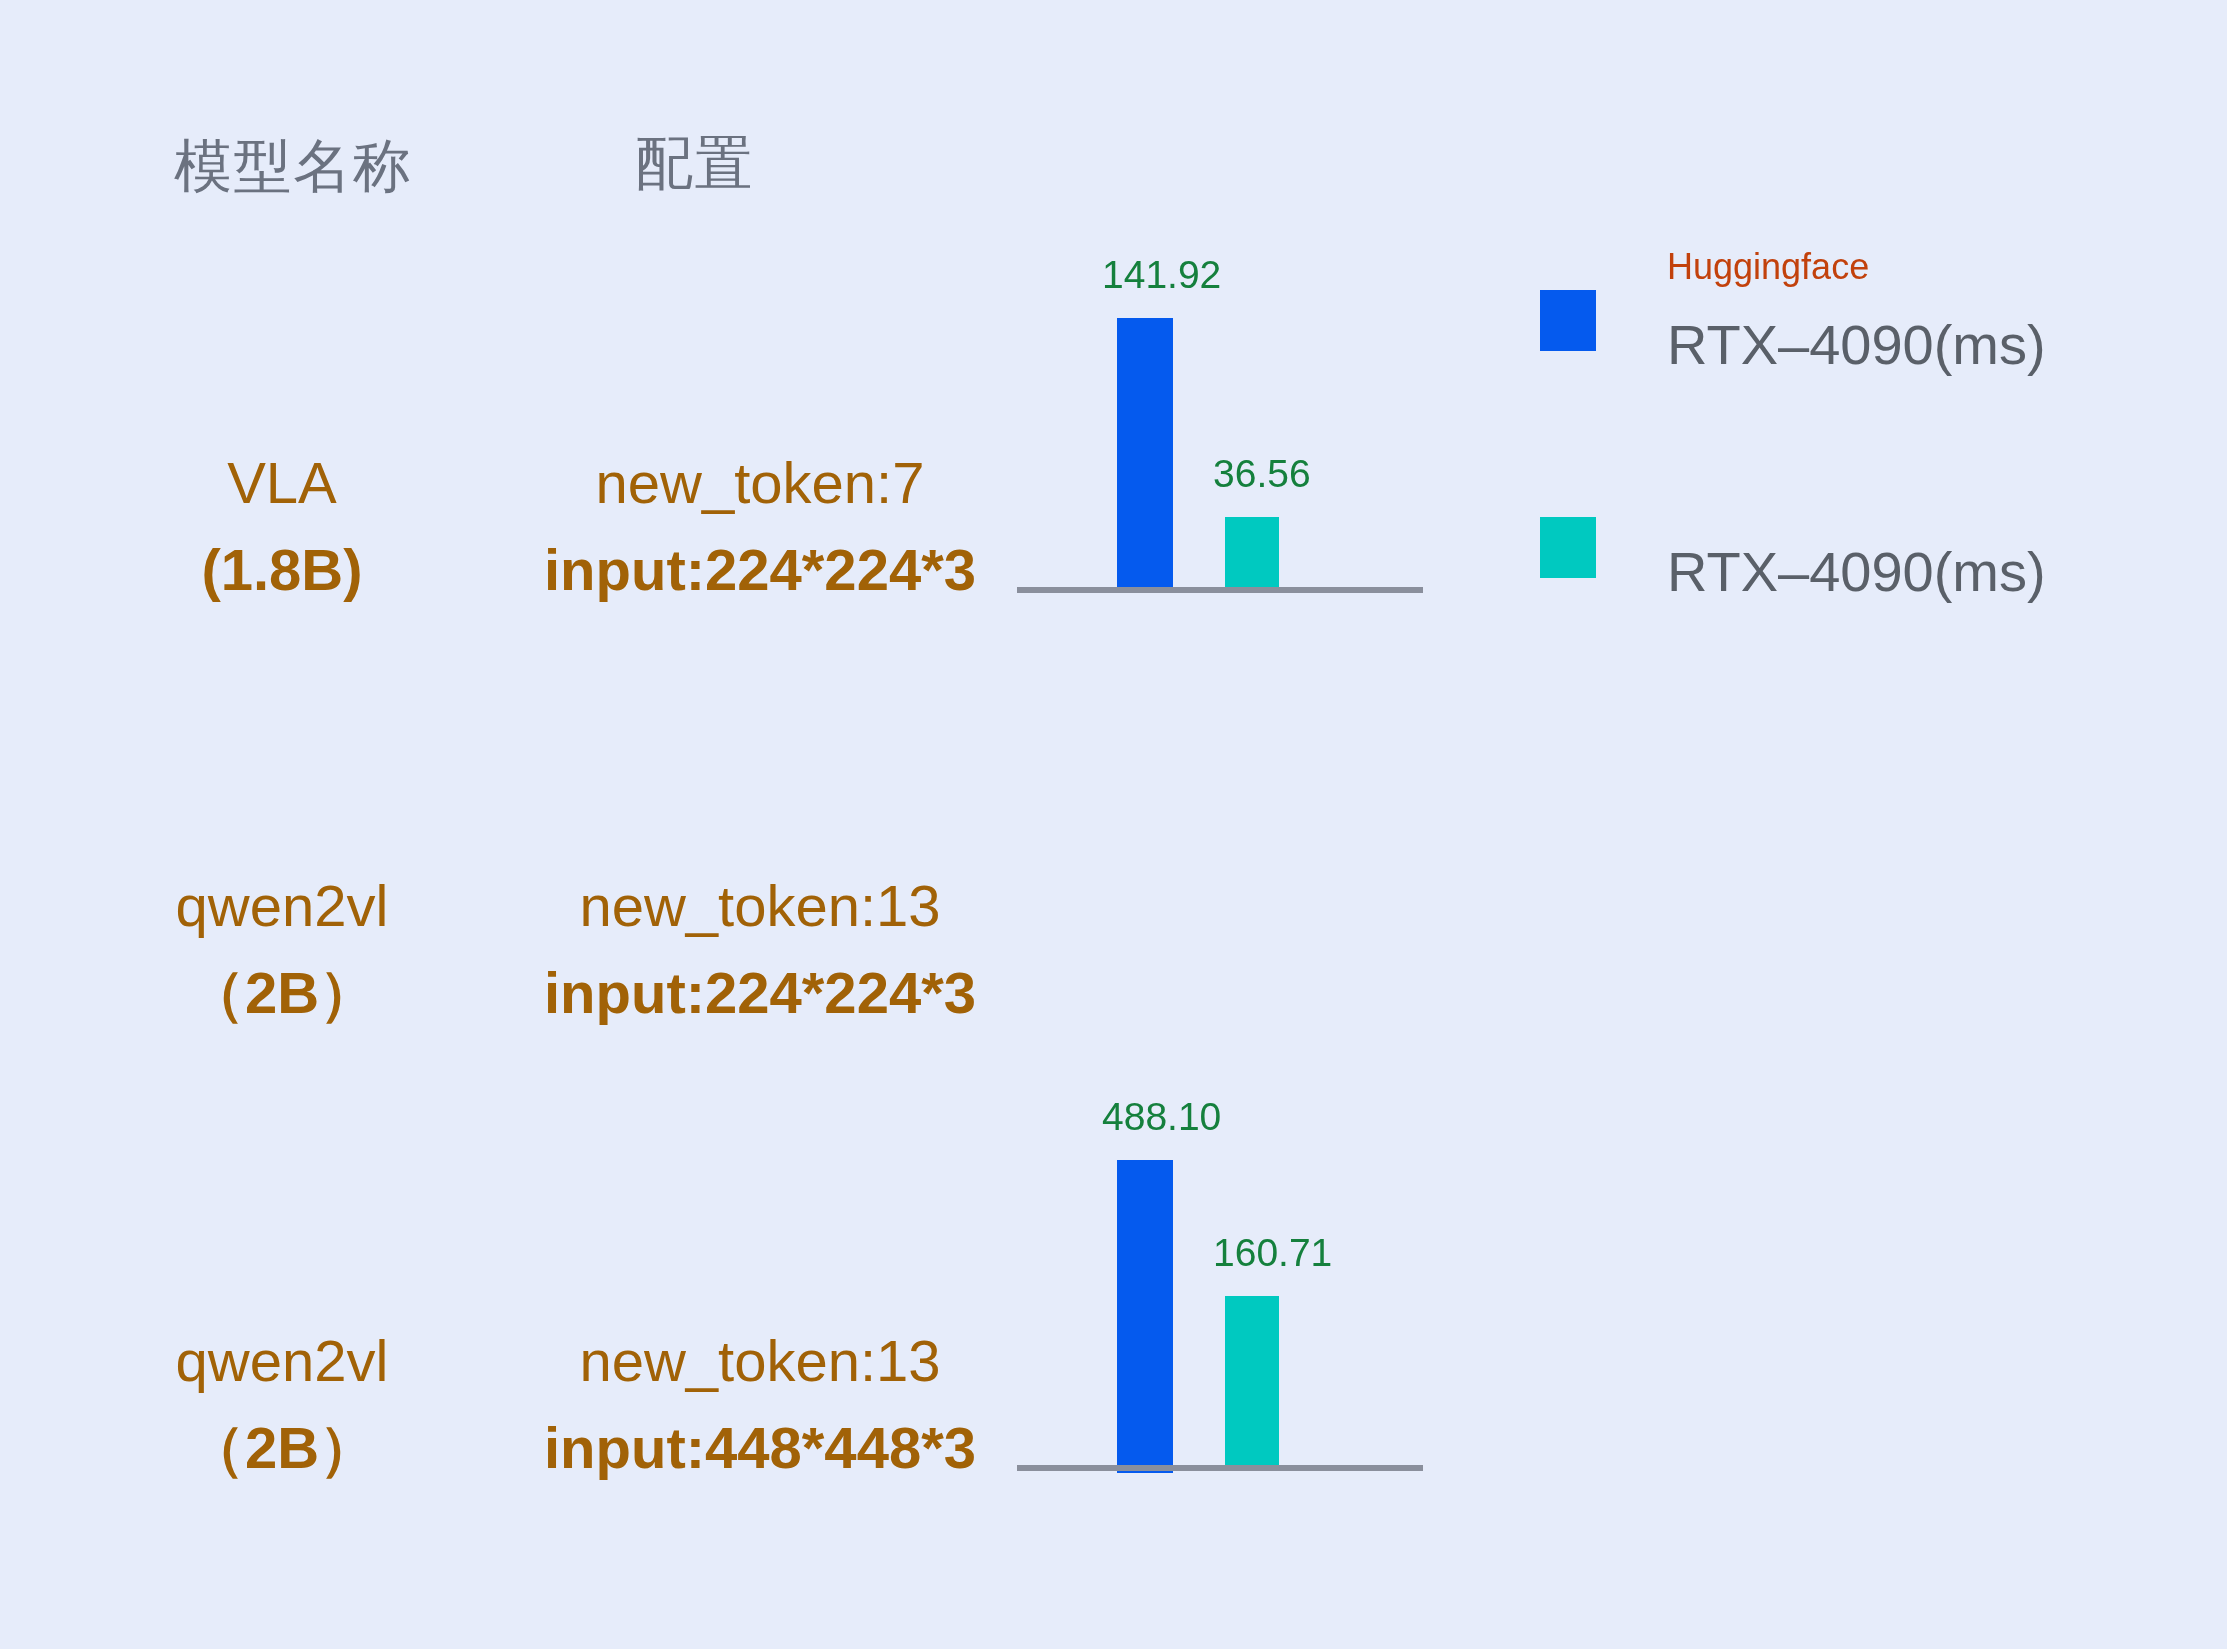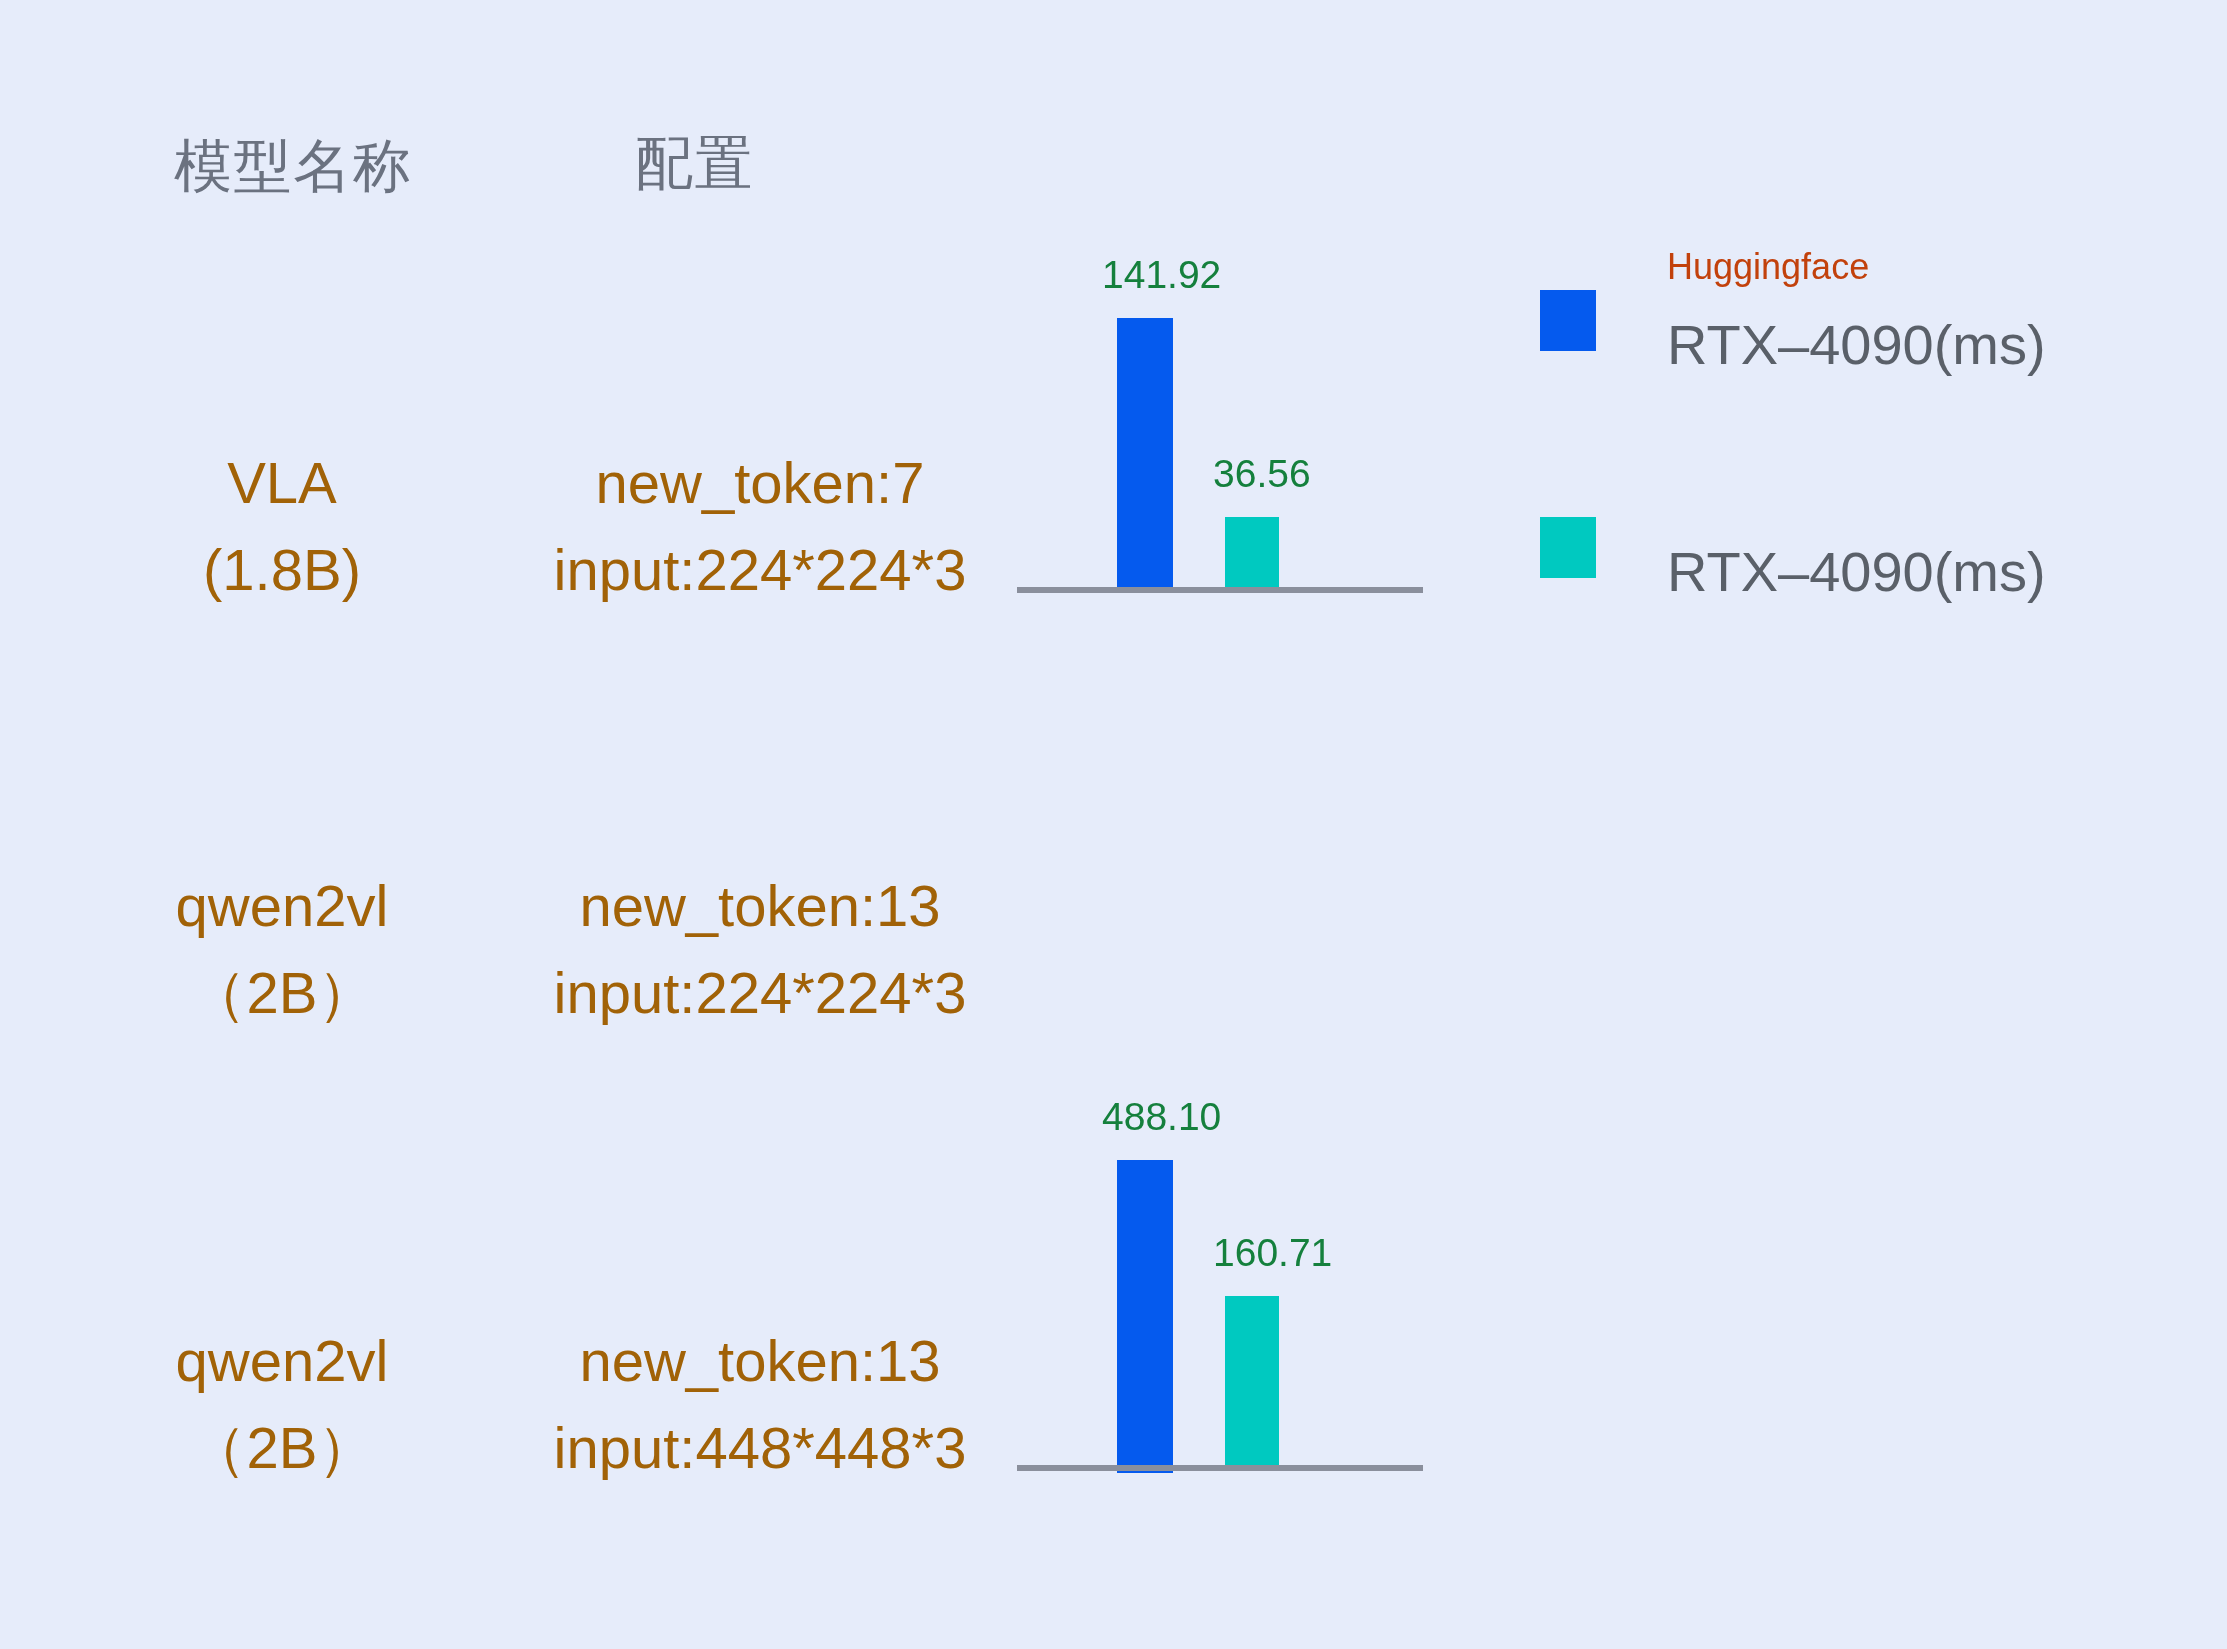--- a/index.html
+++ b/index.html
@@ -54,21 +54,21 @@
     white-space: nowrap;
   }
   .cell-model {
     left: 94px;
     width: 376px;
   }
   .cell-config {
     left: 470px;
     width: 580px;
   }
-  .cell-text .line2 { display: block; }
+  .cell-text .line2 { display: block; font-weight: bold; }
 
   
   .plot {
     position: absolute;
     left: 1017px;
     width: 406px;
   }
   .plot-1 { top: 259px;  height: 334px; }
   .plot-2 { top: 682px;  height: 334px; }
   .plot-3 { top: 1129px; height: 342px; }

